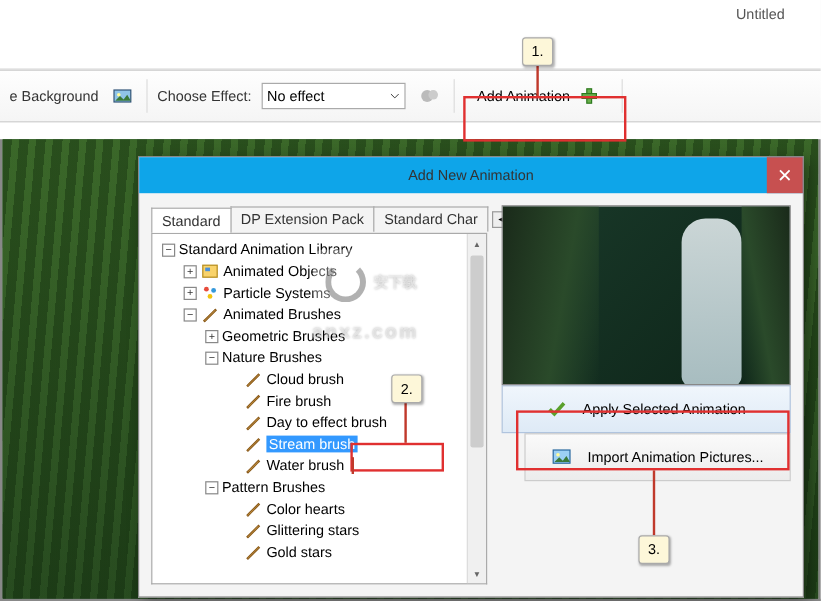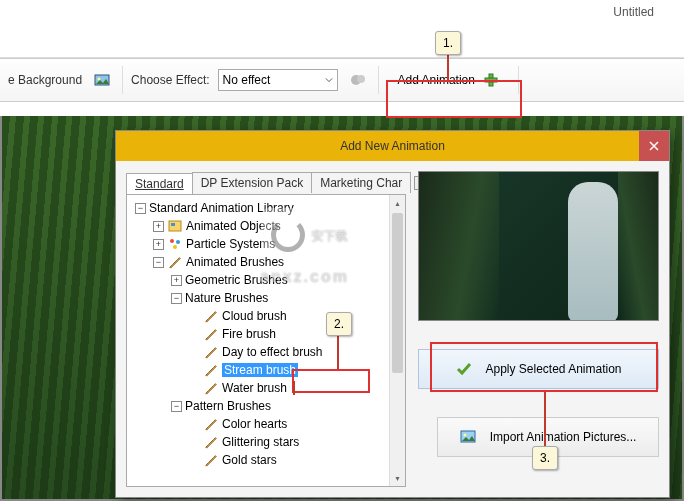--- a/index.html
+++ b/index.html
@@ -18,47 +18,47 @@
 .tb-btn { height: 26px; padding: 0 10px; display: flex; align-items: center; gap: 8px; border: 1px solid transparent; }
 
 .callout-red { position: absolute; border: 2px solid #e03030; pointer-events: none; }
 .callout-num { position: absolute; width: 26px; height: 24px; background: #fdf7d9; border: 1px solid #aaa; border-radius: 3px; display: flex; align-items: center; justify-content: center; box-shadow: 1px 1px 2px rgba(0,0,0,.3); font-weight: normal; }
 .callout-line { position: absolute; background: #c0392b; }
 
 .scene { position: absolute; left: 0; right: 0; top: 116px; bottom: 0; background: linear-gradient(#2a5a2a,#1a3a1a); overflow: hidden; border: 2px solid #888; border-top: none; }
 .scene .trees { position: absolute; inset: 0; background: repeating-linear-gradient(95deg, rgba(30,60,20,.6) 0 8px, rgba(60,100,40,.4) 8px 14px), linear-gradient(#3a6a2a,#1a3a1a); }
 
 .dialog { position: absolute; left: 115px; top: 130px; width: 555px; height: 368px; background: #f4f4f4; border: 1px solid #888; box-shadow: 4px 4px 12px rgba(0,0,0,.4); }
-.dlg-title { height: 30px; background: #eab308; display: flex; align-items: center; justify-content: center; color: #333; position: relative; }
+.dlg-title { height: 30px; background: #0ea5e9; display: flex; align-items: center; justify-content: center; color: #333; position: relative; }
 .dlg-close { position: absolute; right: 0; top: 0; width: 30px; height: 30px; background: #c75050; color: #fff; display: flex; align-items: center; justify-content: center; }
 .dlg-body { display: flex; padding: 10px; gap: 12px; height: calc(100% - 30px); }
 
 .left-pane { width: 280px; display: flex; flex-direction: column; }
 .tabs { display: flex; align-items: center; border-bottom: 1px solid #aaa; height: 24px; position: relative; }
 .tab { padding: 3px 8px; border: 1px solid #aaa; border-bottom: none; background: #f4f4f4; margin-right: -1px; color: #333; white-space: nowrap; }
-.tab.active { background: #fff; position: relative; top: 1px; text-decoration: underline; }
+.tab.active { background: #fff; position: relative; top: 1px; }
 .tab-nav { display: flex; gap: 0; margin-left: 4px; }
 .tab-nav-btn { width: 14px; height: 14px; border: 1px solid #999; background: #eee; display: flex; align-items: center; justify-content: center; font-size: 8px; }
 .tree-wrap { border: 1px solid #aaa; border-top: none; background: #fff; flex: 1; overflow: hidden; position: relative; }
 .tree { padding: 4px; }
 .tree-row { display: flex; align-items: center; height: 18px; gap: 3px; white-space: nowrap; }
 .toggle { width: 11px; height: 11px; border: 1px solid #888; display: inline-flex; align-items: center; justify-content: center; font-size: 9px; line-height: 1; background: #fff; color: #333; }
 .toggle-spacer { width: 11px; height: 11px; display: inline-block; }
 .node-icon { width: 16px; height: 16px; display: inline-flex; align-items: center; justify-content: center; }
 .brush-ic svg { width: 14px; height: 14px; }
 .sel { background: #3399ff; color: #fff; padding: 0 2px; }
 .ind-1 { padding-left: 4px; }
 .ind-2 { padding-left: 22px; }
 .ind-3 { padding-left: 40px; }
 .ind-4 { padding-left: 58px; }
 .scrollbar { position: absolute; right: 0; top: 0; bottom: 0; width: 16px; background: #f0f0f0; border-left: 1px solid #ddd; }
 .sb-thumb { position: absolute; left: 2px; right: 2px; top: 18px; height: 160px; background: #cdcdcd; border-radius: 2px; }
 .sb-arrow { position: absolute; left: 0; right: 0; height: 16px; display: flex; align-items: center; justify-content: center; font-size: 8px; color: #666; }
 
-.right-pane { flex: 1; display: flex; flex-direction: column; gap: 28px; }
+.right-pane { flex: 1; display: flex; flex-direction: column; gap: 0; }
 .preview { height: 150px; background: linear-gradient(135deg,#1a3a2a,#0d2418); border: 1px solid #888; position: relative; overflow: hidden; }
 .preview .waterfall { position: absolute; right: 40px; top: 10px; width: 50px; height: 140px; background: linear-gradient(#dfe8ea,#b8cdd2); border-radius: 20px 20px 8px 8px; opacity: .9; }
 .preview .rocks-l { position: absolute; left: 0; top: 0; width: 80px; height: 100%; background: linear-gradient(100deg,#1a2a1a,#2a4a2a 60%,transparent); }
 .preview .rocks-r { position: absolute; right: 0; top: 0; width: 40px; height: 100%; background: linear-gradient(260deg,#1a2a1a,#2a4a2a 60%,transparent); }
 
 .big-btn { height: 40px; border: 1px solid #b0c4de; background: linear-gradient(#f0f6fc,#deeaf6); display: flex; align-items: center; justify-content: center; gap: 12px; }
 .big-btn .ic { width: 18px; height: 18px; display: flex; align-items: center; justify-content: center; }
 
 .watermark { position: absolute; left: 260px; top: 208px; color: rgba(255,255,255,.45); font-size: 36px; font-weight: bold; pointer-events: none; text-align: center; line-height: 1; z-index: 50; text-shadow: 0 0 2px rgba(0,0,0,.3); }
 .watermark .sub { font-size: 16px; letter-spacing: 2px; }
@@ -118,21 +118,21 @@
       <svg width="10" height="10">
           <path d="M1 1 L9 9 M9 1 L1 9" stroke="#fff" stroke-width="1.5"></path>
         </svg>
     </div>
   </div>
   <div class="dlg-body">
     <div class="left-pane">
       <div class="tabs">
         <div class="tab active">Standard</div>
         <div class="tab">DP Extension Pack</div>
-        <div class="tab">Marketing Char</div>
+        <div class="tab">Standard Char</div>
         <div class="tab-nav">
           <div class="tab-nav-btn">◂</div>
           <div class="tab-nav-btn">▸</div>
         </div>
       </div>
       <div class="tree-wrap">
         <div class="tree">
           <div class="tree-row ind-1">
               <span class="toggle">−</span>
               <span>Standard Animation Library</span>

